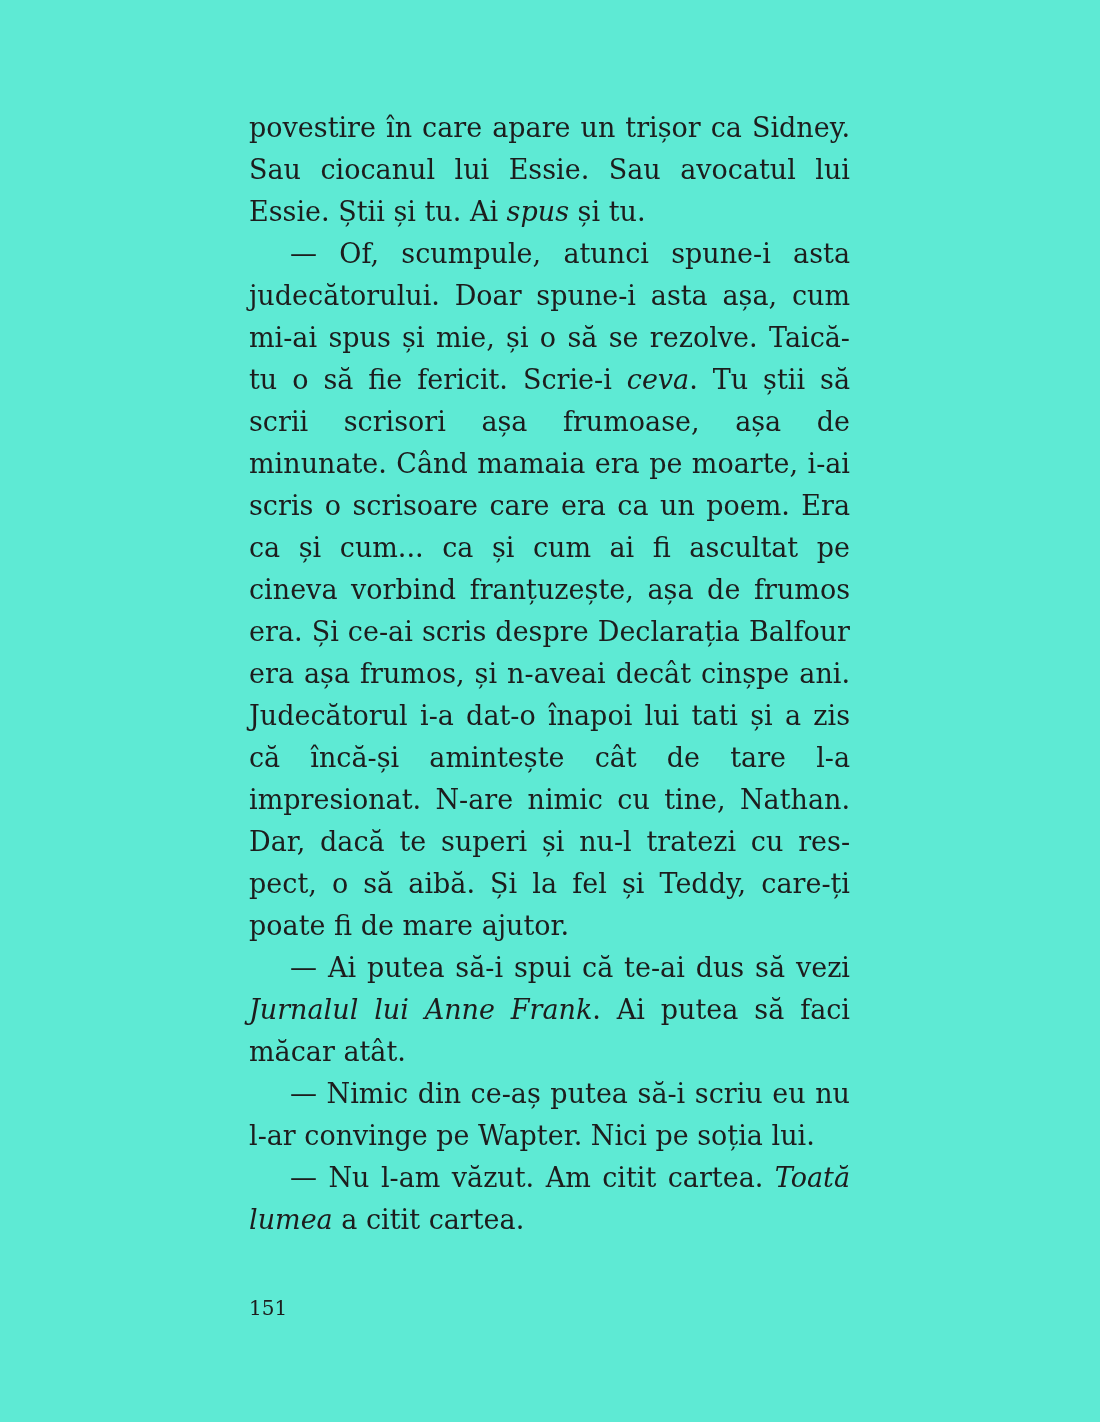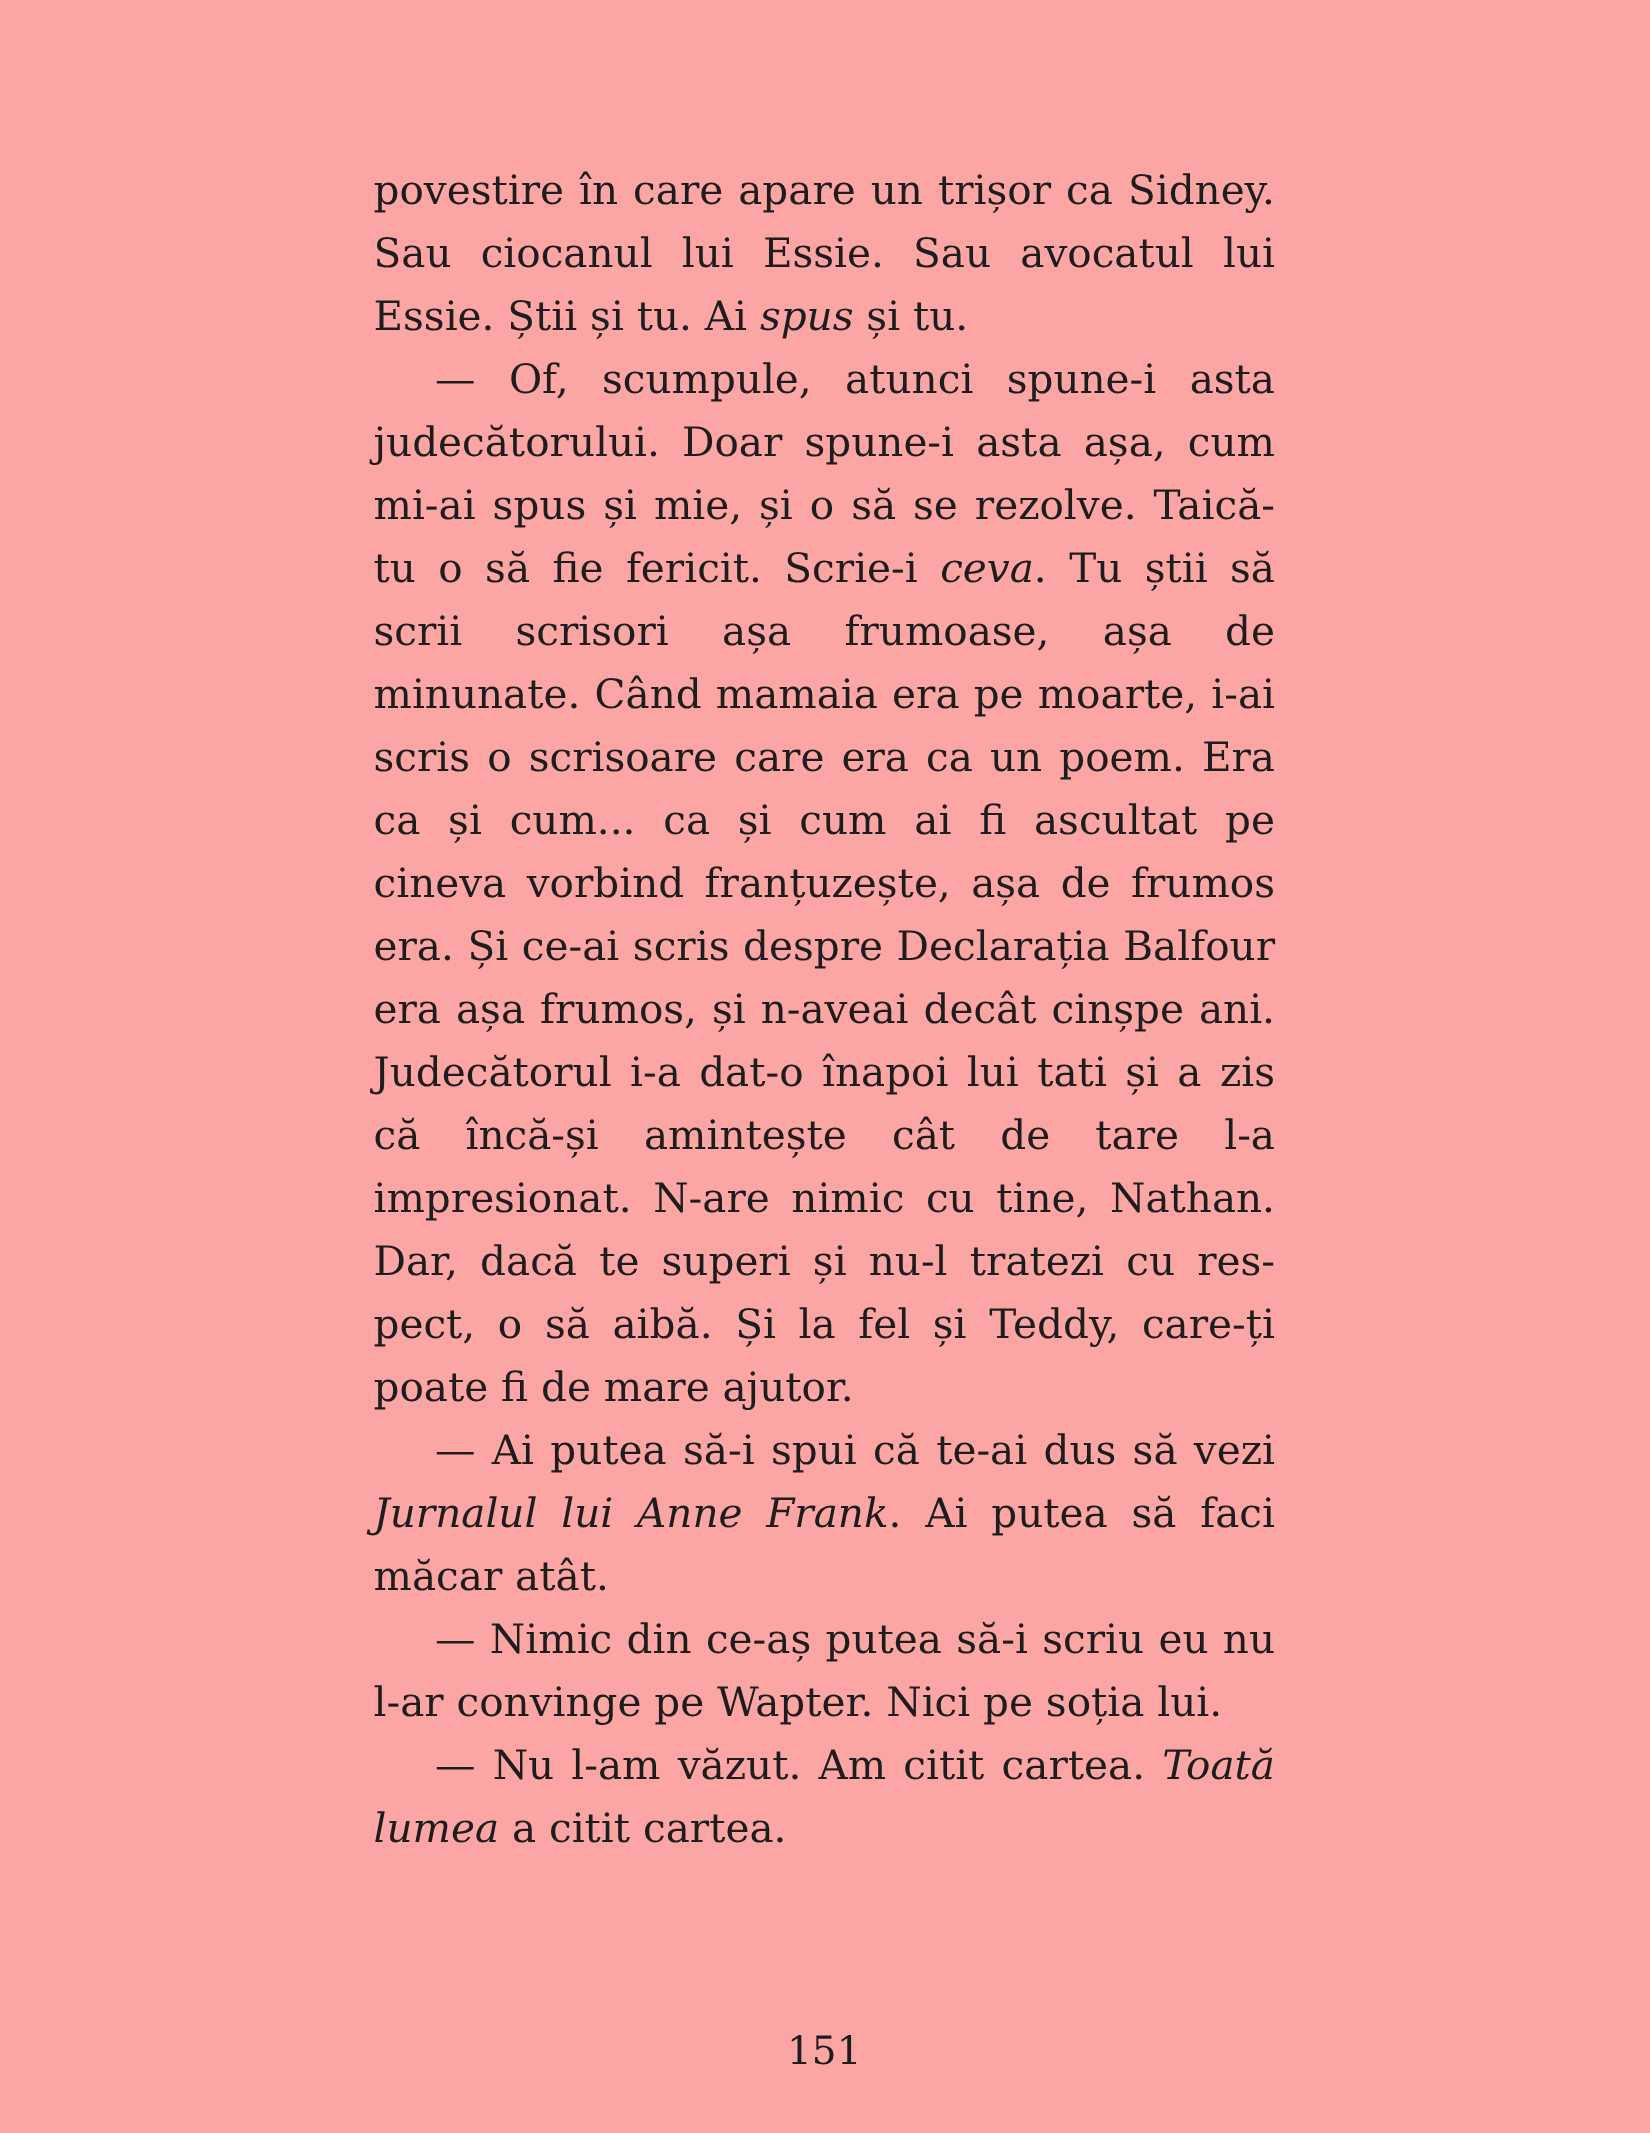--- a/index.html
+++ b/index.html
@@ -12,21 +12,21 @@
     background: #ffffff;
     position: relative;
     overflow: hidden;
   }
   .book-page {
     position: absolute;
     left: 0;
     top: 0;
     width: 1100px;
     height: 1422px;
-    background: #fca5a5;
+    background: #5eead4;
   }
   .text-column {
     position: absolute;
     left: 249px;
     top: 107px;
     width: 601px;
     font-family: "DejaVu Serif", serif;
     font-size: 27px;
     line-height: 42px;
     color: #1d1d1d;
@@ -40,25 +40,25 @@
   }
   .text-column p.para.indented {
     text-indent: 41px;
   }
   .text-column em {
     font-style: italic;
   }
   .page-number {
     position: absolute;
     left: 249px;
-    top: 1352px;
+    top: 1292px;
     width: 601px;
-    text-align: center;
+    text-align: left;
     font-family: "DejaVu Serif", serif;
-    font-size: 26px;
+    font-size: 20px;
     line-height: 32px;
     color: #1d1d1d;
   }
 </style>
 </head>
 <body>
 
 <div class="book-page">
   <div class="text-column" id="text-column">
       <p class="para"><span>povestire în care apare un trișor ca Sidney. Sau ciocanul lui Essie. Sau avocatul lui Essie. Știi și tu. Ai </span><em>spus</em><span> și tu.</span></p>

